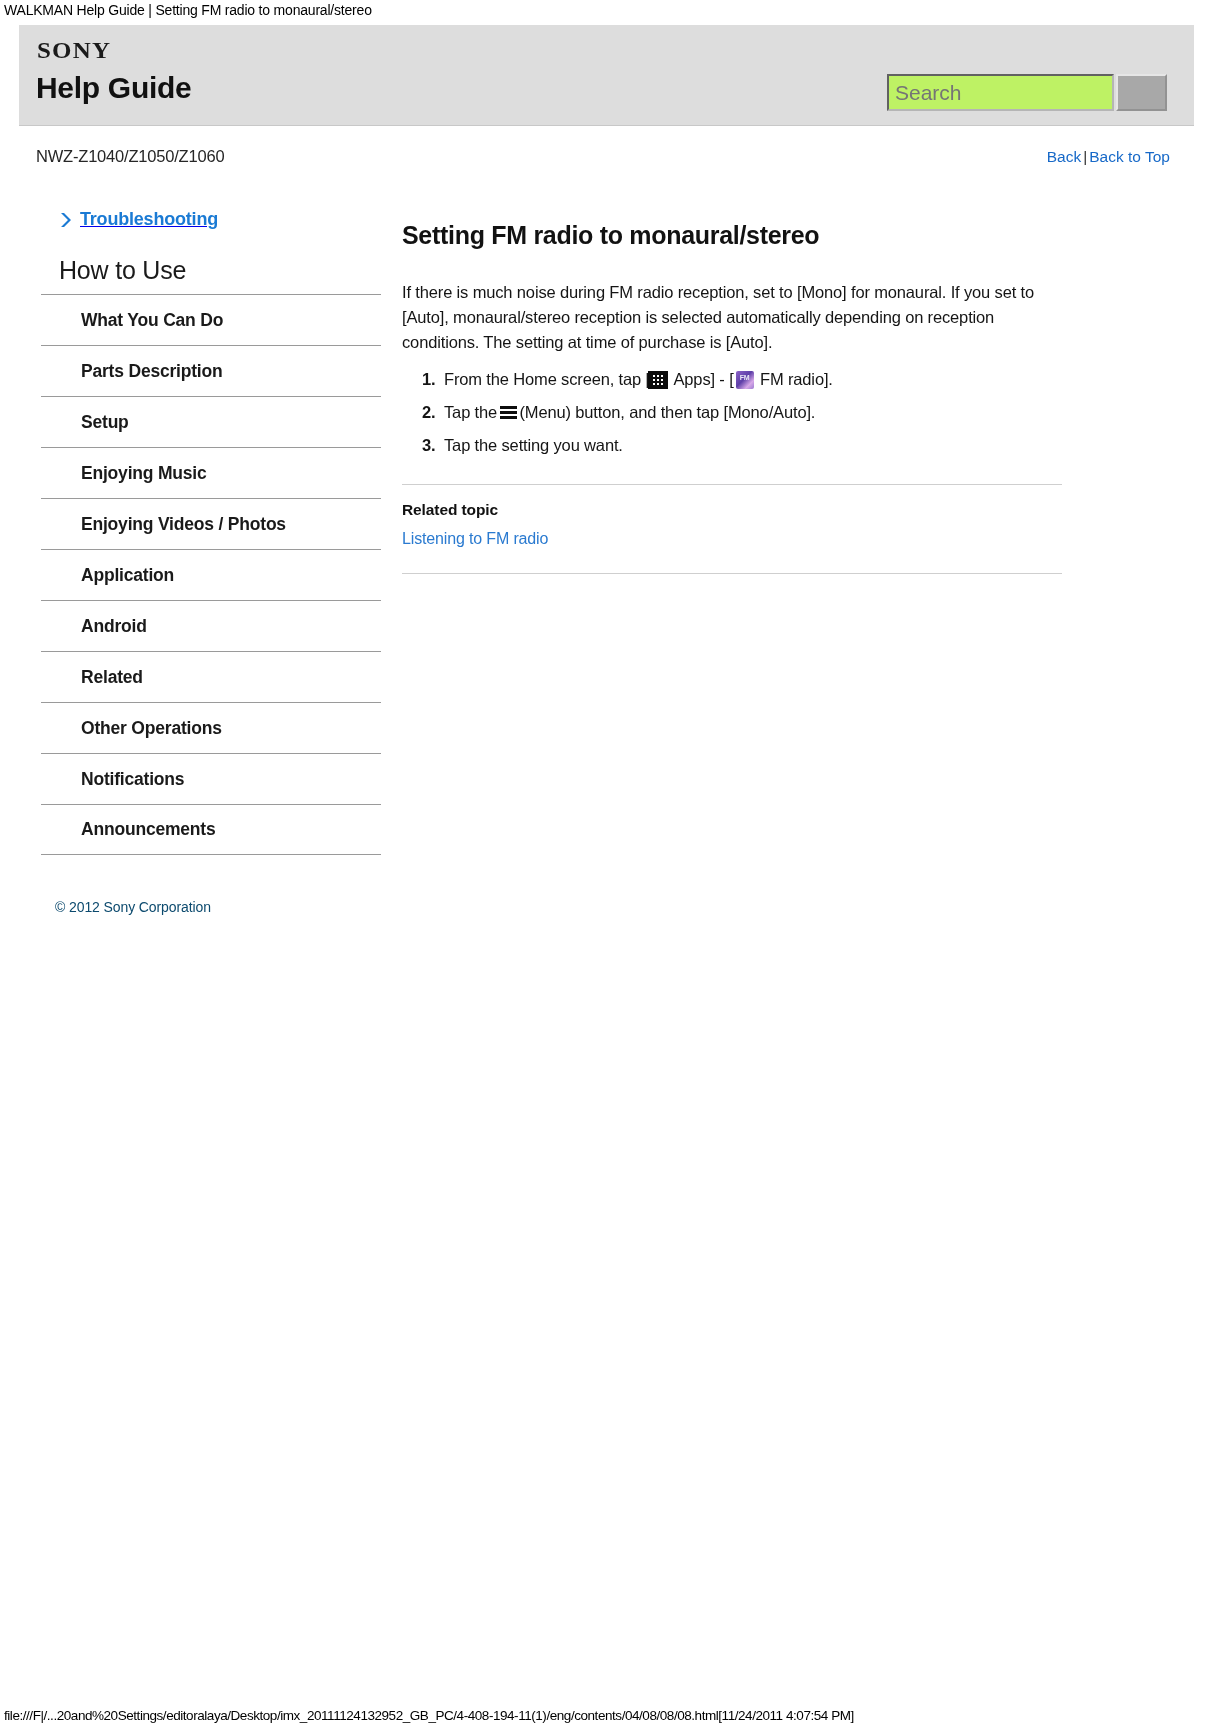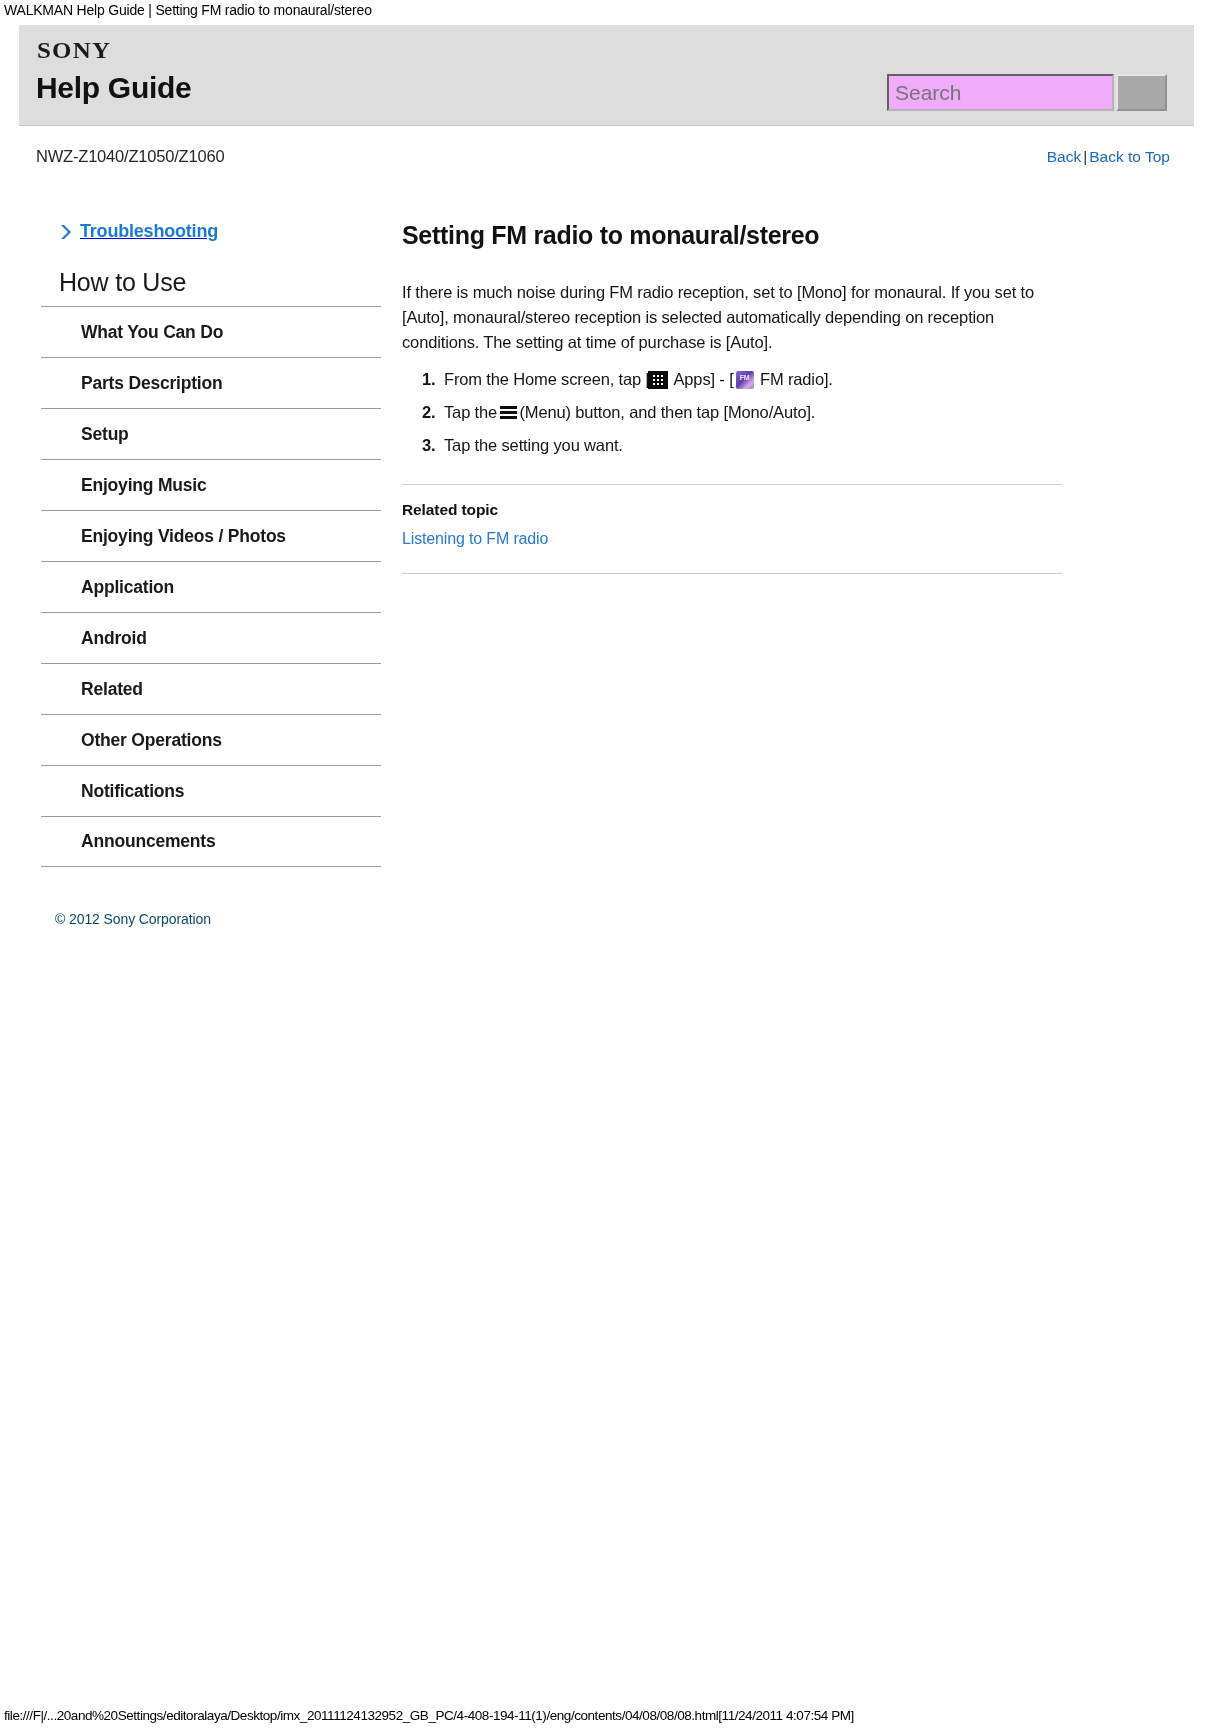--- a/index.html
+++ b/index.html
@@ -82,21 +82,21 @@
     right: 27px;
     top: 49px;
     display: flex;
     align-items: stretch;
   }
   .search-input {
     width: 227px;
     height: 37px;
     box-sizing: border-box;
     border: 2px inset #b5b5b5;
-    background: #f0abfc;
+    background: #bef264;
     font-family: "Liberation Sans", sans-serif;
     font-size: 21px;
     color: #3c3c3c;
     padding: 0 6px;
     outline: none;
   }
   .search-input::placeholder { color: #757575; opacity: 1; }
   .search-button {
     width: 51px;
     height: 37px;
@@ -145,21 +145,21 @@
   
   .sidebar {
     position: absolute;
     left: 22px;
     top: 0;
     width: 340px;
   }
   .trouble-link {
     display: flex;
     align-items: center;
-    margin: 12px 0 26px 18px;
+    margin: 0 0 26px 18px;
   }
   .arrow-icon {
     width: 16px;
     height: 16px;
     margin-right: 5px;
     flex: 0 0 auto;
     display: block;
   }
   .trouble-label {
     font-size: 18px;

